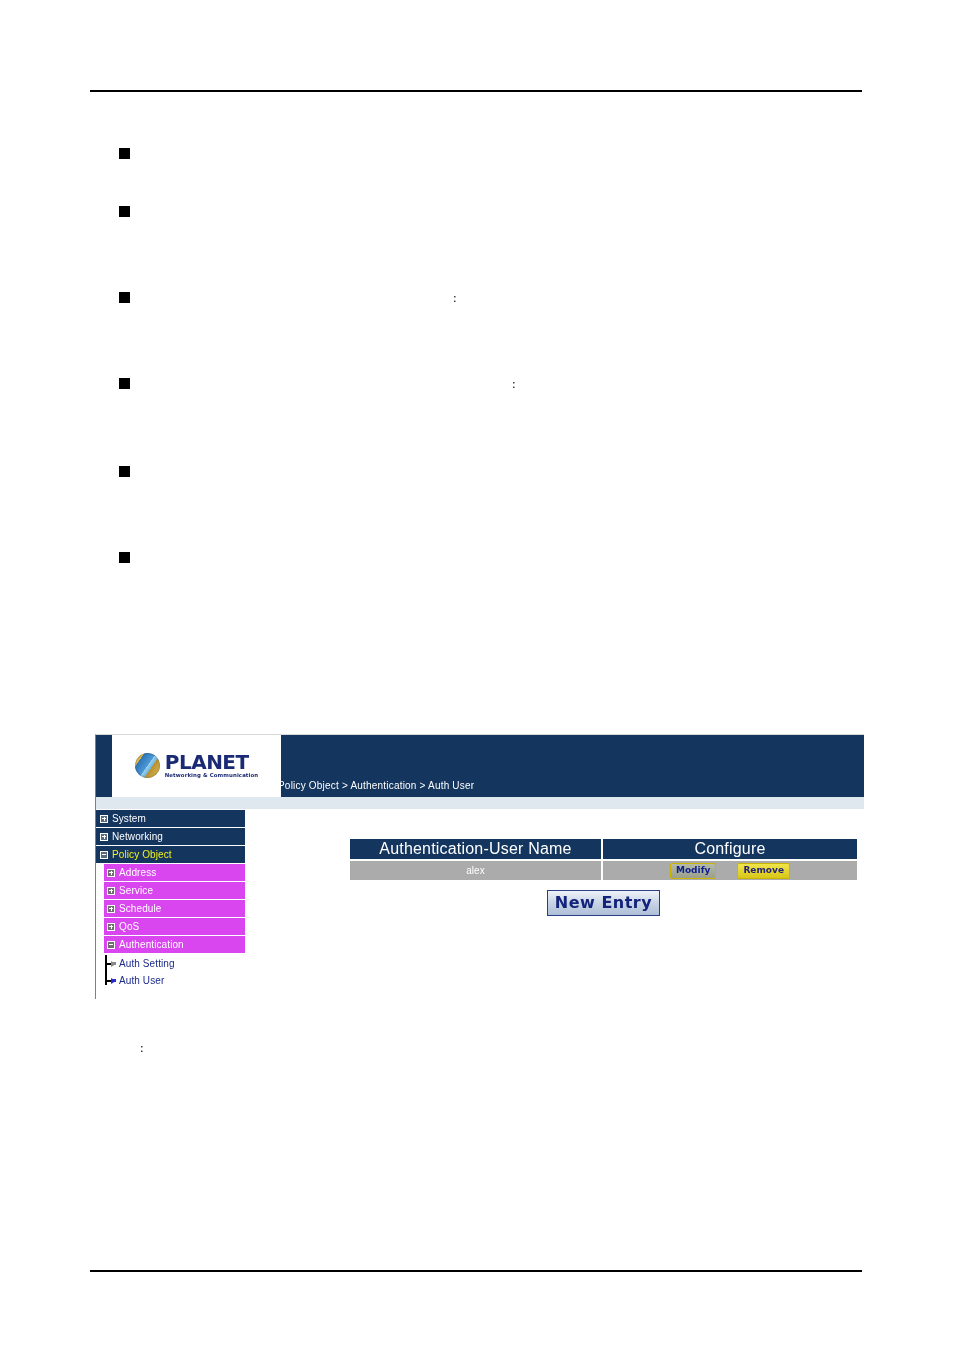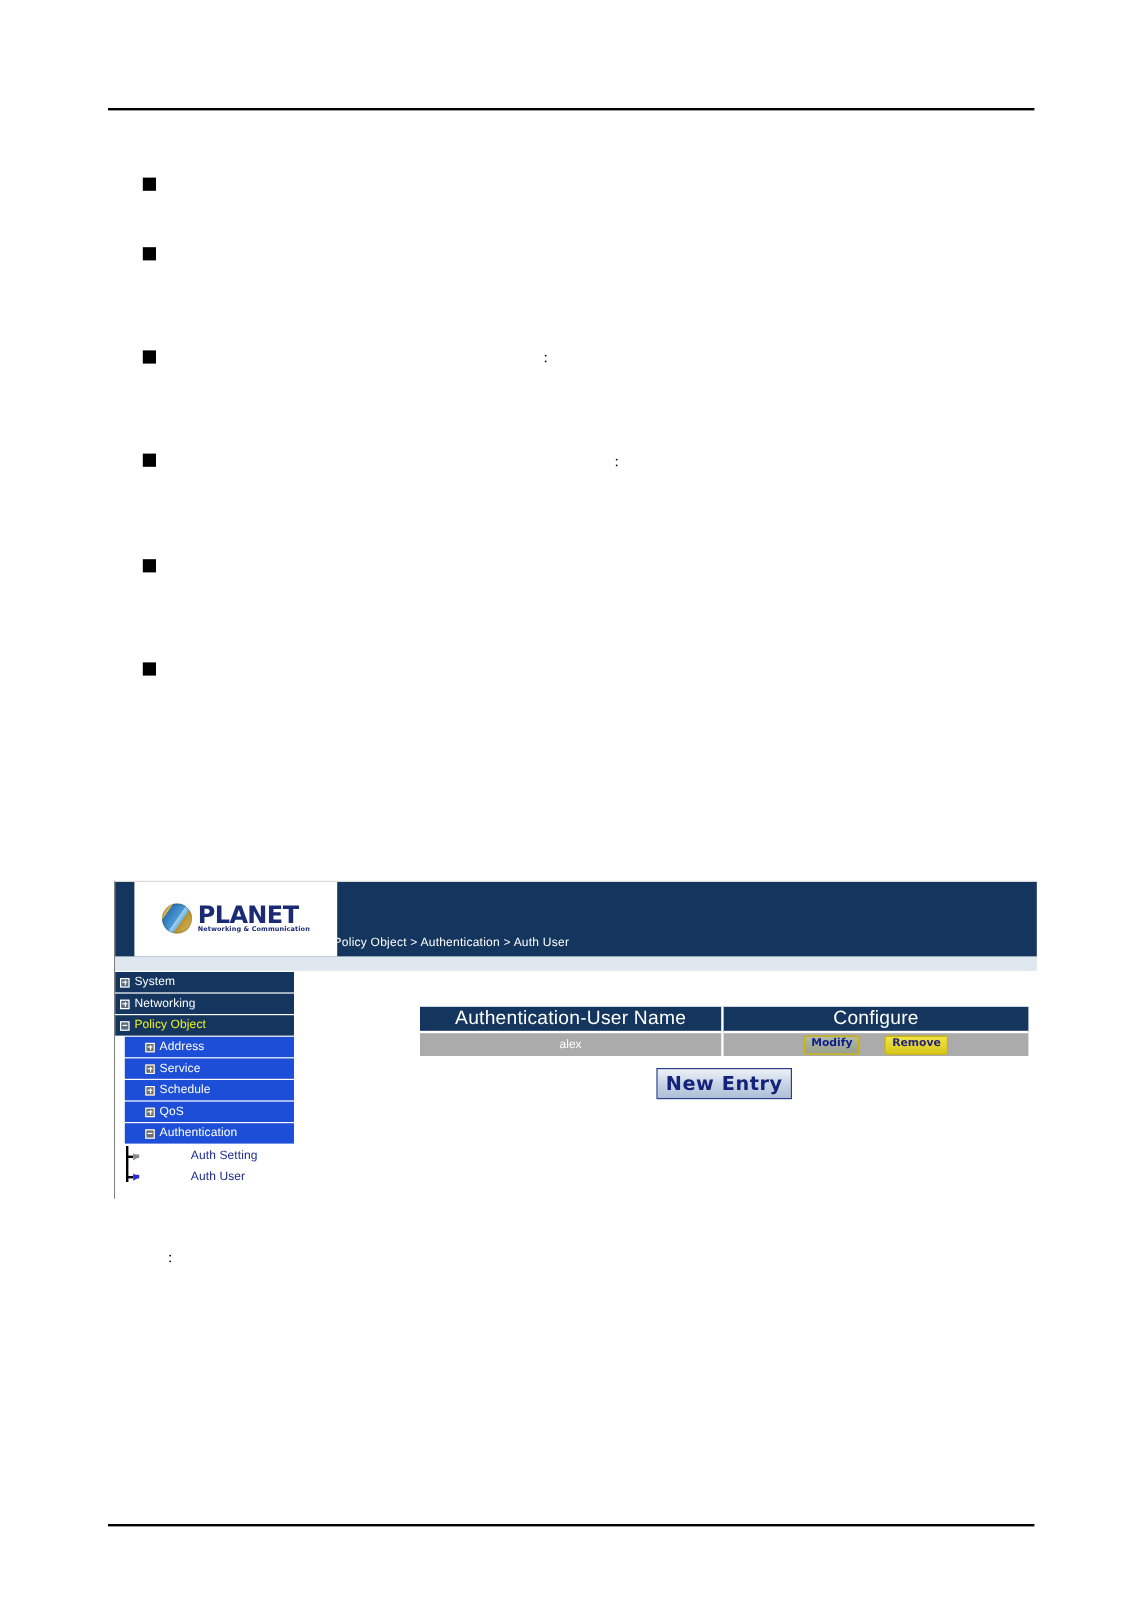--- a/index.html
+++ b/index.html
@@ -149,25 +149,25 @@
     font-size: 10px;
     letter-spacing: .1px;
   }
   .nav-item.level1 {
     background: #13355e;
     color: #ffffff;
     width: 149px;
   }
   .nav-item.level1.active { color: #f2f21c; }
   .nav-item.level2 {
-    background: #1d4ed8;
+    background: #d946ef;
     color: #ffffff;
     width: 141px;
     margin-left: 8px;
-    padding-left: 17px;
+    padding-left: 3px;
   }
   .pm {
     width: 8px;
     height: 8px;
     margin-right: 4px;
     flex: 0 0 auto;
     position: relative;
     box-sizing: border-box;
     border: 1px solid #ffffff;
     background: #5a6b80;
@@ -209,21 +209,20 @@
   }
   .leaf {
     position: relative;
     height: 17px;
     display: flex;
     align-items: center;
     padding-left: 6px;
     font-size: 10px;
     color: #1b2a8c;
     letter-spacing: .1px;
-    gap: 40px;
   }
   .leaf::before {
     content: "";
     position: absolute;
     left: 0;
     top: 8px;
     width: 6px;
     height: 2px;
     background: #000000;
   }

